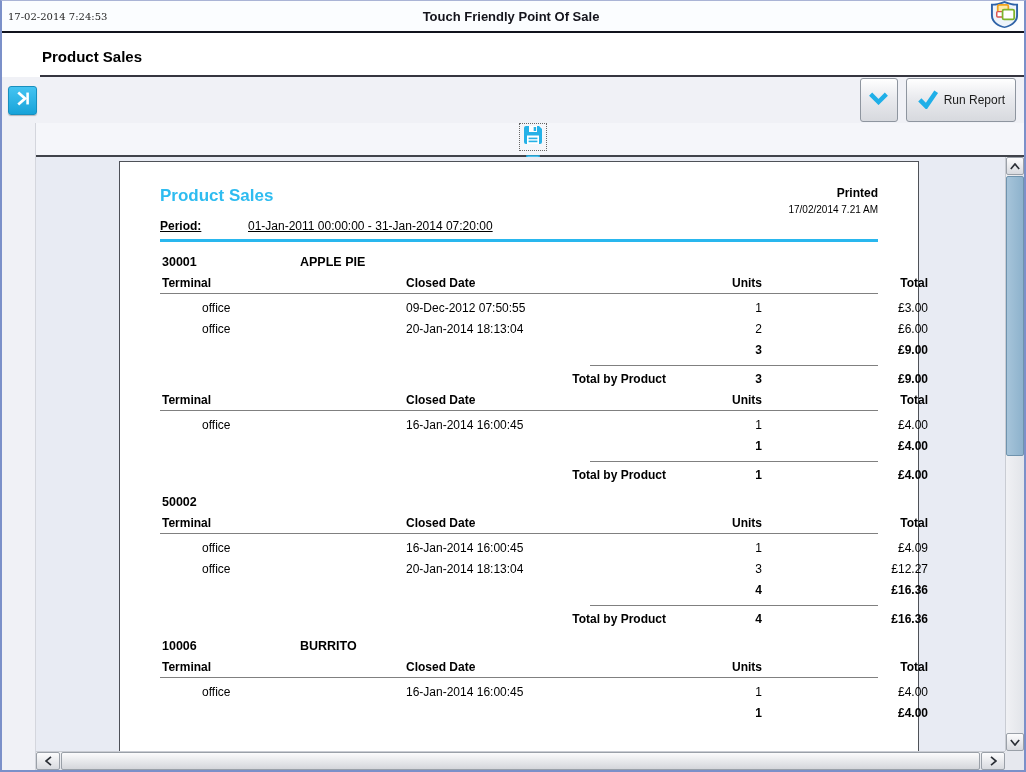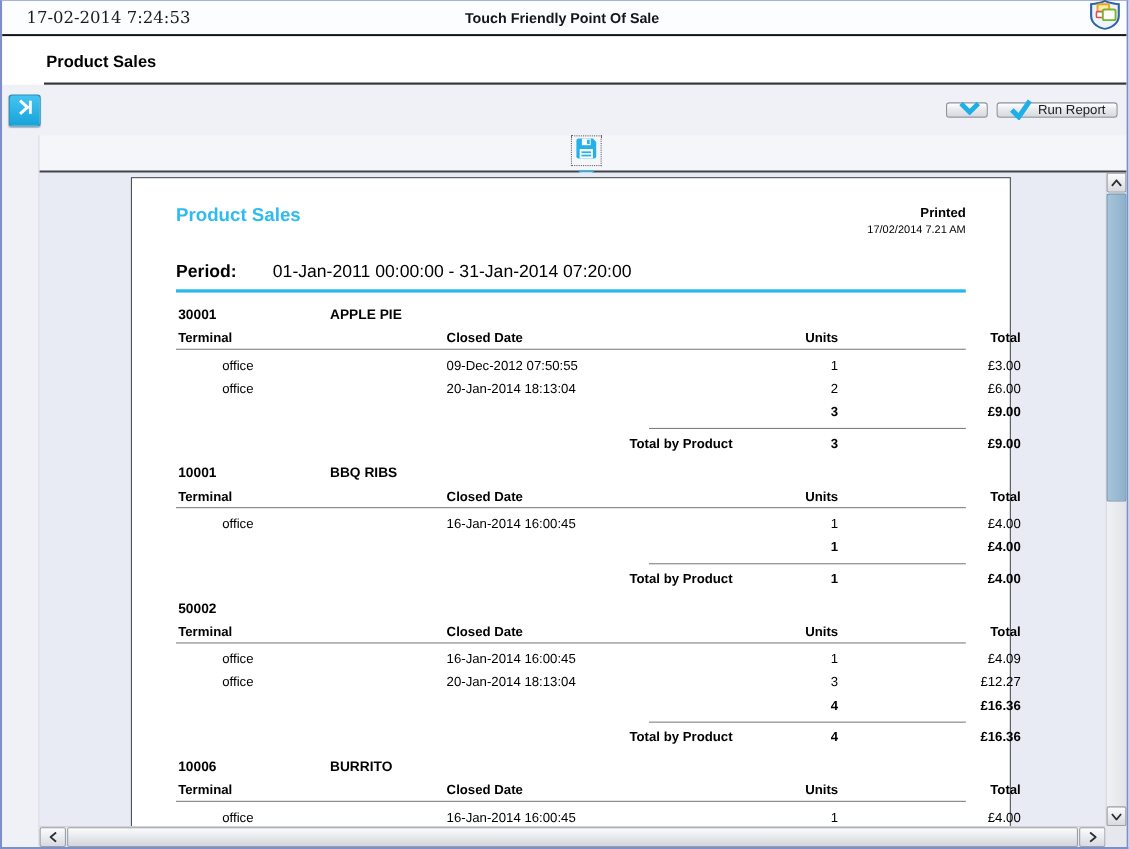--- a/index.html
+++ b/index.html
@@ -5,39 +5,39 @@
   * { margin:0; padding:0; box-sizing:border-box; }
   html,body { width:1026px; height:772px; overflow:hidden; }
   body { font-family:"Liberation Sans", sans-serif; background:#e8ebf3; }
 
   .window { width:1026px; height:772px; border:2px solid #7b90c9; border-top:1px solid #aab4d6;
             display:flex; flex-direction:column; background:#f0f1f6; }
 
   
   .topbar { height:32px; background:#fbfdff; border-bottom:2px solid #11131d;
             display:flex; align-items:center; position:relative; flex:0 0 auto; }
-  .topbar .dt { font-family:"DejaVu Serif", serif; font-size:15px; color:#1c1c1c; padding-left:6px;margin-left:16px; }
+  .topbar .dt { font-family:"DejaVu Serif", serif; font-size:10px; color:#1c1c1c; padding-left:6px; }
   .topbar .apptitle { position:absolute; left:0; right:4px; text-align:center;
             font-size:13px; font-weight:bold; color:#14141c; }
   .topbar .logo { margin-left:auto; margin-right:4px; z-index:2; }
 
   
   .titlebar { height:44px; background:#ffffff; display:flex; align-items:center; flex:0 0 auto; position:relative; }
   .titlebar .pt { font-size:15px; font-weight:bold; color:#000; margin-left:40px; margin-top:2px; }
   .titlebar .rule { position:absolute; left:38px; right:0; bottom:0; height:2px; background:#35353f; }
 
   
   .actionstrip { height:46px; background:#f0f1f6; display:flex; align-items:center; padding:0 8px 0 6px; flex:0 0 auto; }
   .btn-expand { width:29px; height:29px; border:1px solid #188fbe; border-radius:3px;
       background:linear-gradient(#45c4f2,#17a3d9); display:flex; align-items:center; justify-content:center;
       box-shadow:0 1px 1px rgba(0,0,0,.25); cursor:pointer; }
   .strip-right { margin-left:auto; display:flex; gap:8px; align-items:center; }
-  .btn-gray { height:14px; border:1px solid #8e959f; border-radius:3px;
+  .btn-gray { height:44px; border:1px solid #8e959f; border-radius:3px;
       background:linear-gradient(#ffffff,#e9eaee 45%,#d7d9de); display:flex; align-items:center;
-      justify-content:flex-start; gap:5px; font-size:12px; color:#1c1c1c; padding:0 10px; cursor:pointer;
+      justify-content:center; gap:5px; font-size:12px; color:#1c1c1c; padding:0 10px; cursor:pointer;
       box-shadow:0 1px 0 rgba(255,255,255,.8) inset; }
   .btn-drop { width:38px; }
 
   
   .viewer-row { flex:1 1 auto; display:flex; min-height:0; }
   .left-spacer { width:34px; background:#f0f1f6; border-right:1px solid #d4d6dd; flex:0 0 auto; }
   .viewer { flex:1 1 auto; display:grid; grid-template-rows:34px 1fr 19px; grid-template-columns:1fr 19px; min-width:0; }
 
   
   .vtoolbar { grid-row:1; grid-column:1 / span 2; background:#f5f6fa; border-bottom:2px solid #40434a;
@@ -77,21 +77,21 @@
   .hthumb { flex:1 1 auto; margin:0 1px; background:linear-gradient(#fbfbfc,#d4d6db); border:1px solid #9aa0a8;
       border-radius:2px; cursor:pointer; }
   .corner { grid-row:3; grid-column:2; background:#e6e8ee; }
 
   
   .rep-head { display:flex; }
   .rep-title { color:#2ebcf0; font-size:17px; font-weight:bold; }
   .rep-printed { margin-left:auto; text-align:right; }
   .rep-printed .pl { font-size:12px; font-weight:bold; color:#000; }
   .rep-printed .pv { font-size:10px; color:#000; margin-top:4px; }
-  .rep-period { display:flex; margin-top:24px; font-size:16px; }
+  .rep-period { display:flex; margin-top:4px; font-size:12px;text-decoration:underline; }
   .rep-period .lbl { font-weight:bold; width:88px; }
   .cyan-rule { height:3px; background:#29b7ee; margin-top:6px; }
 
   .rrow { display:grid; grid-template-columns:230px 260px 80px 150px; font-size:12px; color:#000;gap:16px; }
   .rrow .c1 { padding-left:42px; }
   .rrow .c3, .rrow .c4 { text-align:right; }
   .prod-head { display:grid; grid-template-columns:140px 1fr; font-size:12.5px; font-weight:bold; margin-top:13px; }
   .prod-head .code { padding-left:2px; }
   .colhead { font-weight:bold; border-bottom:1px solid #808080; padding:5px 0 3px 0; margin-top:2px; }
   .colhead .c1 { padding-left:2px; }
@@ -321,24 +321,20 @@
     </div>
     <div class="tline"></div>
                 <div class="rrow totrow">
       <span class="c1"></span>
       <span class="c2">Total by Product</span>
       <span class="c3">3</span>
       <span class="c4">£9.00</span>
     </div>
               </div>
               <div class="prod-section">
-    <div class="prod-head">
-      <span class="code">10001</span>
-      <span>BBQ RIBS</span>
-    </div>
     <div class="rrow colhead">
       <span class="c1">Terminal</span>
       <span class="c2">Closed Date</span>
       <span class="c3">Units</span>
       <span class="c4">Total</span>
     </div>
                 <div class="rrow datarow">
       <span class="c1">office</span>
       <span class="c2">16-Jan-2014 16:00:45</span>
       <span class="c3">1</span>

